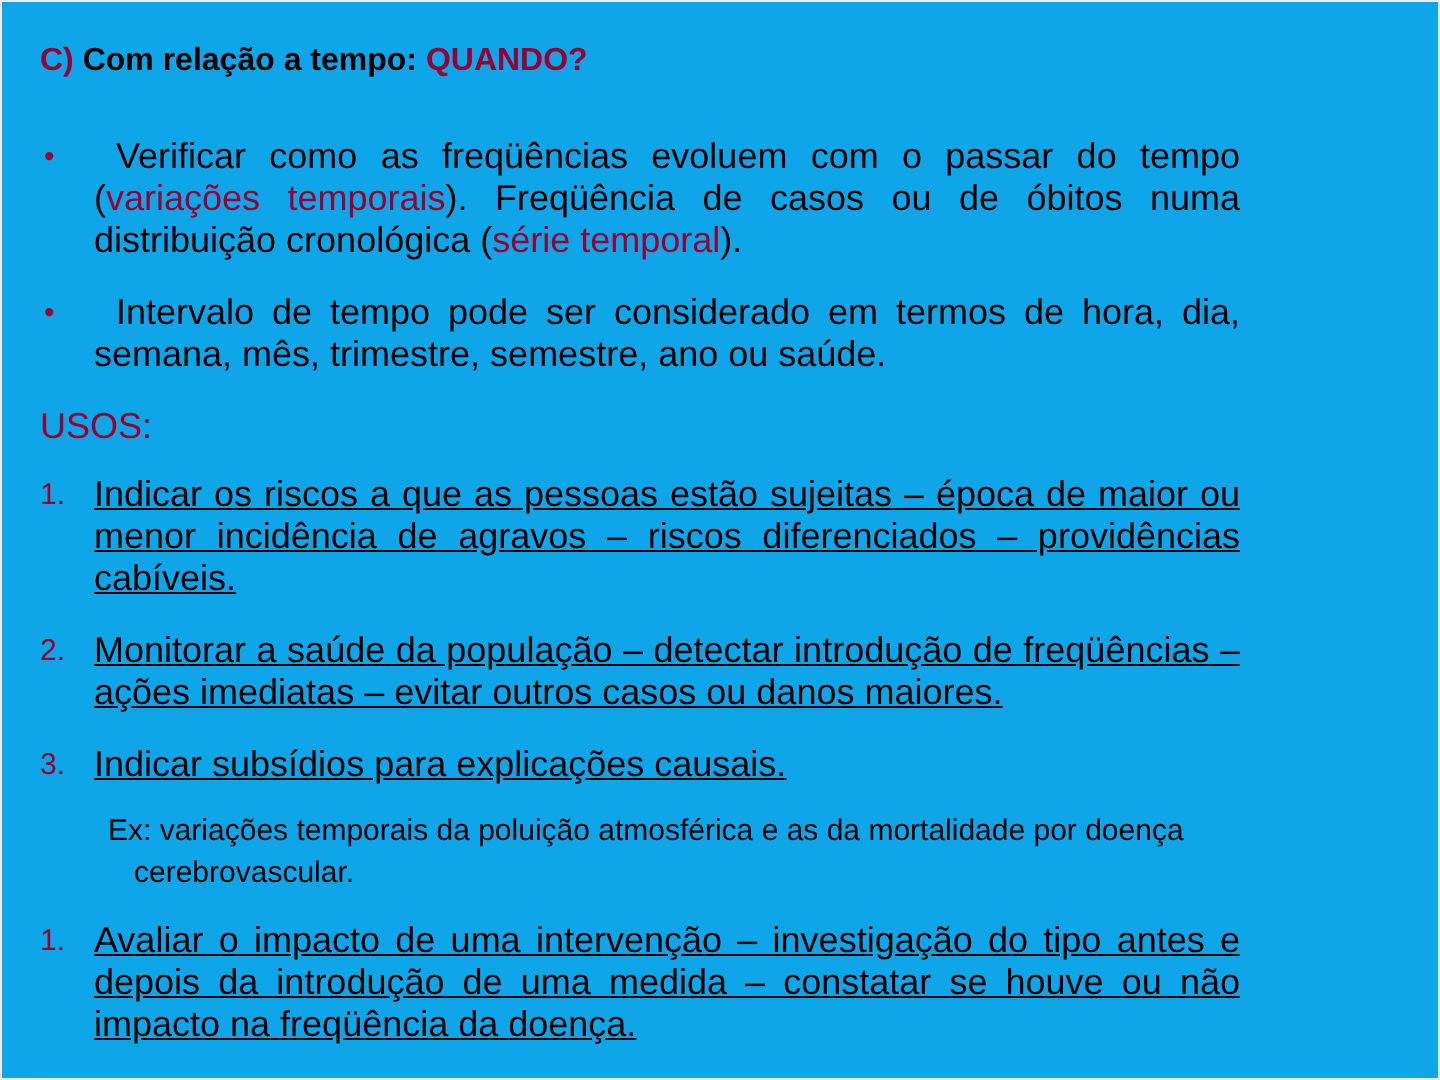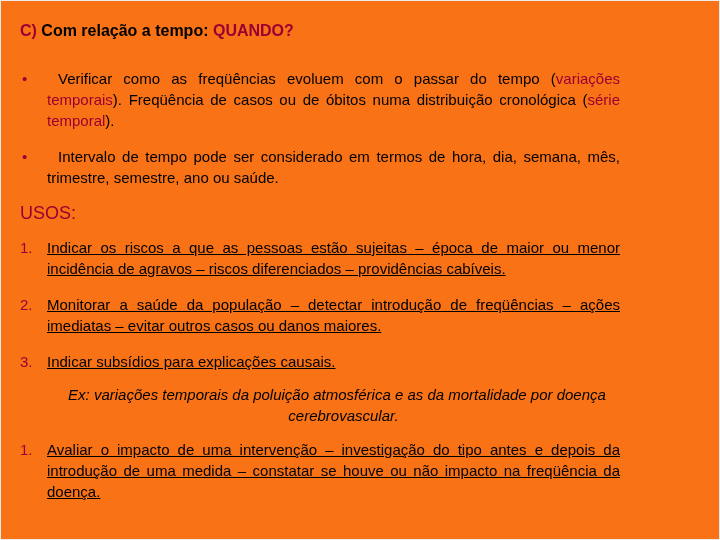--- a/index.html
+++ b/index.html
@@ -5,37 +5,37 @@
   html, body {
     margin: 0;
     padding: 0;
     background: #ffffff;
   }
   .slide {
     position: relative;
     width: 720px;
     height: 540px;
     box-sizing: border-box;
-    background: #f97316;
+    background: #0ea5e9;
     box-shadow: inset 0 0 0 1px #ececec;
     font-family: "Liberation Sans", "DejaVu Sans", sans-serif;
     color: #000000;
     padding: 20px 100px 0 20px;
     overflow: hidden;
   }
   .accent { color: var(--accent, #990033); }
   .title {
     margin: 0 0 26px 0;
     font-size: 16px;
     line-height: 22px;
     font-weight: bold;
     white-space: nowrap;
   }
   .para {
-    font-size: 15px;
+    font-size: 18px;
     line-height: 21px;
     text-align: justify;
     margin: 0;
   }
   .bullet-item, .num-item {
     display: flex;
     align-items: flex-start;
   }
   .bullet-item { margin-bottom: 15px; }
   .bullet-item .marker {
@@ -62,22 +62,21 @@
     color: var(--accent, #990033);
   }
   .num-item .para { flex: 1; text-decoration: underline; }
   .num-item.single .para { text-align: left; }
   .example {
     margin: -3px 0 13px 0;
     font-size: 15px;
     line-height: 21px;
     padding-left: 47px;
     text-indent: -13px;
-    text-align: center;
-    font-style: italic;
+    text-align: left;
   }
 </style>
 </head>
 <body>
 
 <div class="slide">
 
   <h1 class="title"><span class="accent">C) </span><span>Com relação a tempo: </span><span class="accent">QUANDO?</span></h1>
 
   <div class="bullet-item">

